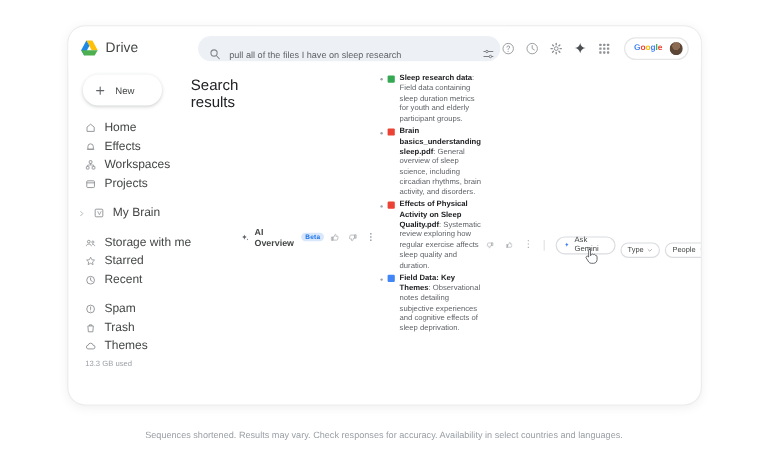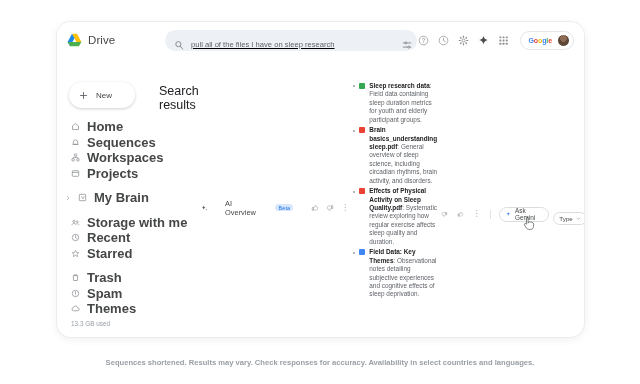--- a/index.html
+++ b/index.html
@@ -40,28 +40,27 @@
   .brand {
     display: flex; align-items: center; gap: 6px;
     width: 88px; flex: 0 0 auto;
   }
   .drive-logo { width: 15px; height: 14px; flex: 0 0 auto; }
   .brand-name {
     font-size: 11.5px; color: #444746; letter-spacing: .1px;
   }
   .searchwrap {
     flex: 1 1 auto;
-    display: flex; 
+    display: flex; align-items: center;
     height: 21px;
     background: #edf1f6;
     border-radius: 11px;
     padding: 10px 5px 0 9px;
     max-width: 252px;
     margin-left: 10px;
-    text-decoration: underline;
   }
   .search-icon { width: 10px; height: 10px; flex: 0 0 auto; opacity: .75; }
   .search-text {
     flex: 1 1 auto;
     font-size: 7.6px;
     color: #5f6368;
     margin-left: 7px;
     white-space: nowrap; overflow: hidden;
   }
   .tune-icon { width: 10px; height: 10px; flex: 0 0 auto; opacity: .8; }
@@ -86,21 +85,21 @@
   .glogo .b1 { color: #4285F4; } .glogo .b2 { color: #EA4335; }
   .glogo .b3 { color: #FBBC05; } .glogo .b4 { color: #4285F4; }
   .glogo .b5 { color: #34A853; } .glogo .b6 { color: #EA4335; }
   .avatar {
     width: 13px; height: 13px; border-radius: 50%;
     background: radial-gradient(circle at 50% 32%, #8d6a52 0 34%, #5c4636 36% 100%);
     border: 1px solid #fff;
   }
 
   
-  .body { flex: 1 1 auto; display: flex; min-height: 0; margin-top: 20px; }
+  .body { flex: 1 1 auto; display: flex; min-height: 0; }
 
   
   .sidebar {
     width: 92px; flex: 0 0 auto;
     padding: 2px 0 0 8px;
     display: flex; flex-direction: column;
   }
   .newbtn {
     display: flex; align-items: center; gap: 8px;
     width: 66px; height: 26px;
@@ -114,21 +113,21 @@
   .newbtn span { font-size: 8px; color: #444746; }
 
   .nav { display: flex; flex-direction: column; }
   .navitem {
     display: flex; align-items: center; gap: 7px;
     height: 15.5px;
     padding-left: 6px;
     position: relative;
   }
   .navitem .ni { width: 9px; height: 9px; flex: 0 0 auto; opacity: .72; }
-  .navitem span.lbl { font-size: 13px; color: #444746; white-space: nowrap; font-weight: bold; }
+  .navitem span.lbl { font-size: 10px; color: #444746; white-space: nowrap; }
   .navitem.has-caret { padding-left: 0; }
   .caret { width: 6px; height: 6px; flex: 0 0 auto; opacity: .6; }
   .navgap { height: 9px; }
   .storage-used {
     font-size: 6.4px; color: #9aa0a6;
     padding-left: 6px; margin-top: 3px;
   }
 
   
   .main {
@@ -136,22 +135,23 @@
     padding: 4px 10px 0 8px;
     display: flex; flex-direction: row;
   }
   .page-title {
     font-size: 12.5px; color: #202124; font-weight: 400;
     margin: 2px 0 5px 2px;
   }
 
   
   .ai-head {
-    display: flex; align-items: center; gap: 18px;
+    display: flex; align-items: center; gap: 5px;
     margin: 0 0 4px 2px;
+    font-weight: bold;
   }
   .ai-spark { width: 8px; height: 8px; }
   .ai-title { font-size: 7.4px; color: #444746; }
   .ai-badge {
     font-size: 5.4px; color: #1a73e8; background: #d9e7fd;
     border-radius: 5px; padding: 1px 3px 0.5px; letter-spacing: .2px;
   }
   .ai-actions { margin-left: auto; display: flex; align-items: center; gap: 7px; }
   .ai-actions .ai-ic { width: 8px; height: 8px; opacity: .55; }
   .dots-v { font-size: 8px; color: #9aa0a6; line-height: 6px; }
@@ -222,21 +222,20 @@
   .settings-sm { width: 8px; height: 8px; opacity: .6; }
   .kebab { font-size: 7px; color: #9aa0a6; letter-spacing: 0; line-height: 5px; }
 
   
   .disclaimer {
     position: absolute;
     left: 0; right: 0; top: 358px;
     text-align: center;
     font-size: 7.6px;
     color: #9aa0a6;
-    font-weight: bold;
   }
 </style>
 </head>
 <body>
 
 <div class="screen">
 
   <div class="window">
 
     <div class="topbar">
@@ -330,21 +329,21 @@
             <svg class="ni" viewBox="0 0 24 24">
                 <path d="M4 10.5 12 4l8 6.5V20H4z" fill="none" stroke="#5f6368" stroke-width="2"></path>
               </svg>
             <span class="lbl">Home</span>
           </div>
           <div class="navitem">
             <svg class="ni" viewBox="0 0 24 24">
                 <path d="M6 17V11a6 6 0 0 1 12 0v6z" fill="none" stroke="#5f6368" stroke-width="2"></path>
                 <line x1="4" y1="17" x2="20" y2="17" stroke="#5f6368" stroke-width="2"></line>
               </svg>
-            <span class="lbl">Sequences</span>
+            <span class="lbl">Effects</span>
           </div>
           <div class="navitem">
             <svg class="ni" viewBox="0 0 24 24">
               <rect x="9" y="2.5" width="6" height="6" rx="1" fill="none" stroke="#5f6368" stroke-width="2"></rect>
               <rect x="2.5" y="15" width="6" height="6" rx="1" fill="none" stroke="#5f6368" stroke-width="2"></rect>
               <rect x="15.5" y="15" width="6" height="6" rx="1" fill="none" stroke="#5f6368" stroke-width="2"></rect>
               <path d="M12 8.5v3.5M5.5 15v-3h13v3" fill="none" stroke="#5f6368" stroke-width="1.6"></path>
             </svg>
             <span class="lbl">Workspaces</span>
           </div>
@@ -374,47 +373,47 @@
           <div class="navitem">
             <svg class="ni" viewBox="0 0 24 24">
                 <circle cx="8" cy="9" r="3" fill="none" stroke="#5f6368" stroke-width="2"></circle>
                 <circle cx="17" cy="10" r="2.4" fill="none" stroke="#5f6368" stroke-width="1.8"></circle>
                 <path d="M2.5 19c0-3 2.6-4.6 5.5-4.6s5.5 1.6 5.5 4.6M15 14.6c3 0 6 1.2 6 4.4" fill="none" stroke="#5f6368" stroke-width="1.8"></path>
               </svg>
             <span class="lbl">Storage with me</span>
           </div>
           <div class="navitem">
             <svg class="ni" viewBox="0 0 24 24">
+                <path d="M12 3.5l2.7 5.6 6.1.8-4.5 4.2 1.2 6-5.5-3-5.5 3 1.2-6-4.5-4.2 6.1-.8z" fill="none" stroke="#5f6368" stroke-width="1.8" stroke-linejoin="round"></path>
+              </svg>
+            <span class="lbl">Starred</span>
+          </div>
+          <div class="navitem">
+            <svg class="ni" viewBox="0 0 24 24">
                 <circle cx="12" cy="12" r="8.6" fill="none" stroke="#5f6368" stroke-width="2"></circle>
                 <path d="M12 7v5.2l3.6 2.2" fill="none" stroke="#5f6368" stroke-width="2" stroke-linecap="round"></path>
               </svg>
             <span class="lbl">Recent</span>
           </div>
-          <div class="navitem">
-            <svg class="ni" viewBox="0 0 24 24">
-                <path d="M12 3.5l2.7 5.6 6.1.8-4.5 4.2 1.2 6-5.5-3-5.5 3 1.2-6-4.5-4.2 6.1-.8z" fill="none" stroke="#5f6368" stroke-width="1.8" stroke-linejoin="round"></path>
-              </svg>
-            <span class="lbl">Starred</span>
-          </div>
 
           <div class="navgap"></div>
 
-          <div class="navitem">
-            <svg class="ni" viewBox="0 0 24 24">
-                <path d="M6 7h12l-1 13H7zM9.5 7V4.5h5V7" fill="none" stroke="#5f6368" stroke-width="2" stroke-linejoin="round"></path>
-              </svg>
-            <span class="lbl">Trash</span>
-          </div>
           <div class="navitem">
             <svg class="ni" viewBox="0 0 24 24">
                 <circle cx="12" cy="12" r="8.6" fill="none" stroke="#5f6368" stroke-width="2"></circle>
                 <line x1="12" y1="7.5" x2="12" y2="13" stroke="#5f6368" stroke-width="2" stroke-linecap="round"></line>
                 <circle cx="12" cy="16.2" r="1.1" fill="#5f6368"></circle>
               </svg>
             <span class="lbl">Spam</span>
+          </div>
+          <div class="navitem">
+            <svg class="ni" viewBox="0 0 24 24">
+                <path d="M6 7h12l-1 13H7zM9.5 7V4.5h5V7" fill="none" stroke="#5f6368" stroke-width="2" stroke-linejoin="round"></path>
+              </svg>
+            <span class="lbl">Trash</span>
           </div>
           <div class="navitem">
             <svg class="ni" viewBox="0 0 24 24">
                 <path d="M6 18a4.2 4.2 0 0 1 .6-8.3A5.6 5.6 0 0 1 17.6 10 3.9 3.9 0 0 1 18 18z" fill="none" stroke="#5f6368" stroke-width="2" stroke-linejoin="round"></path>
               </svg>
             <span class="lbl">Themes</span>
           </div>
 
           <div class="storage-used">13.3 GB used</div>
         </div>

